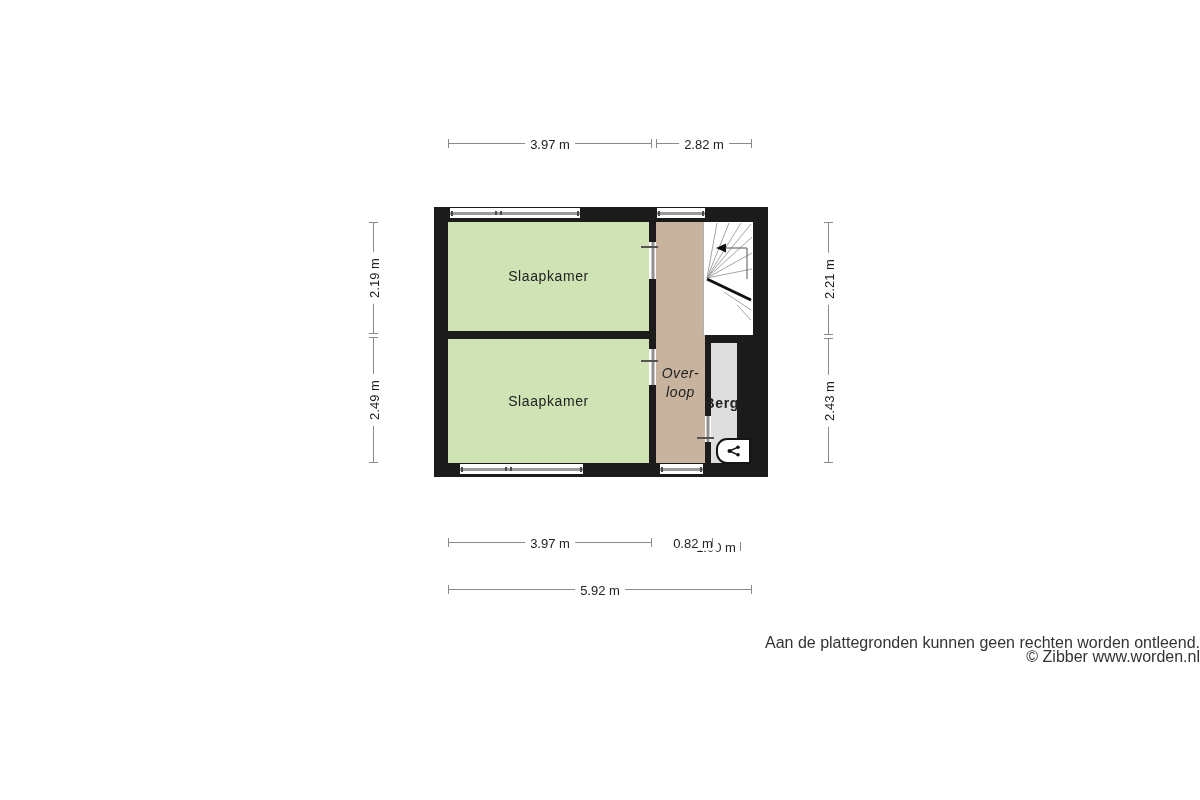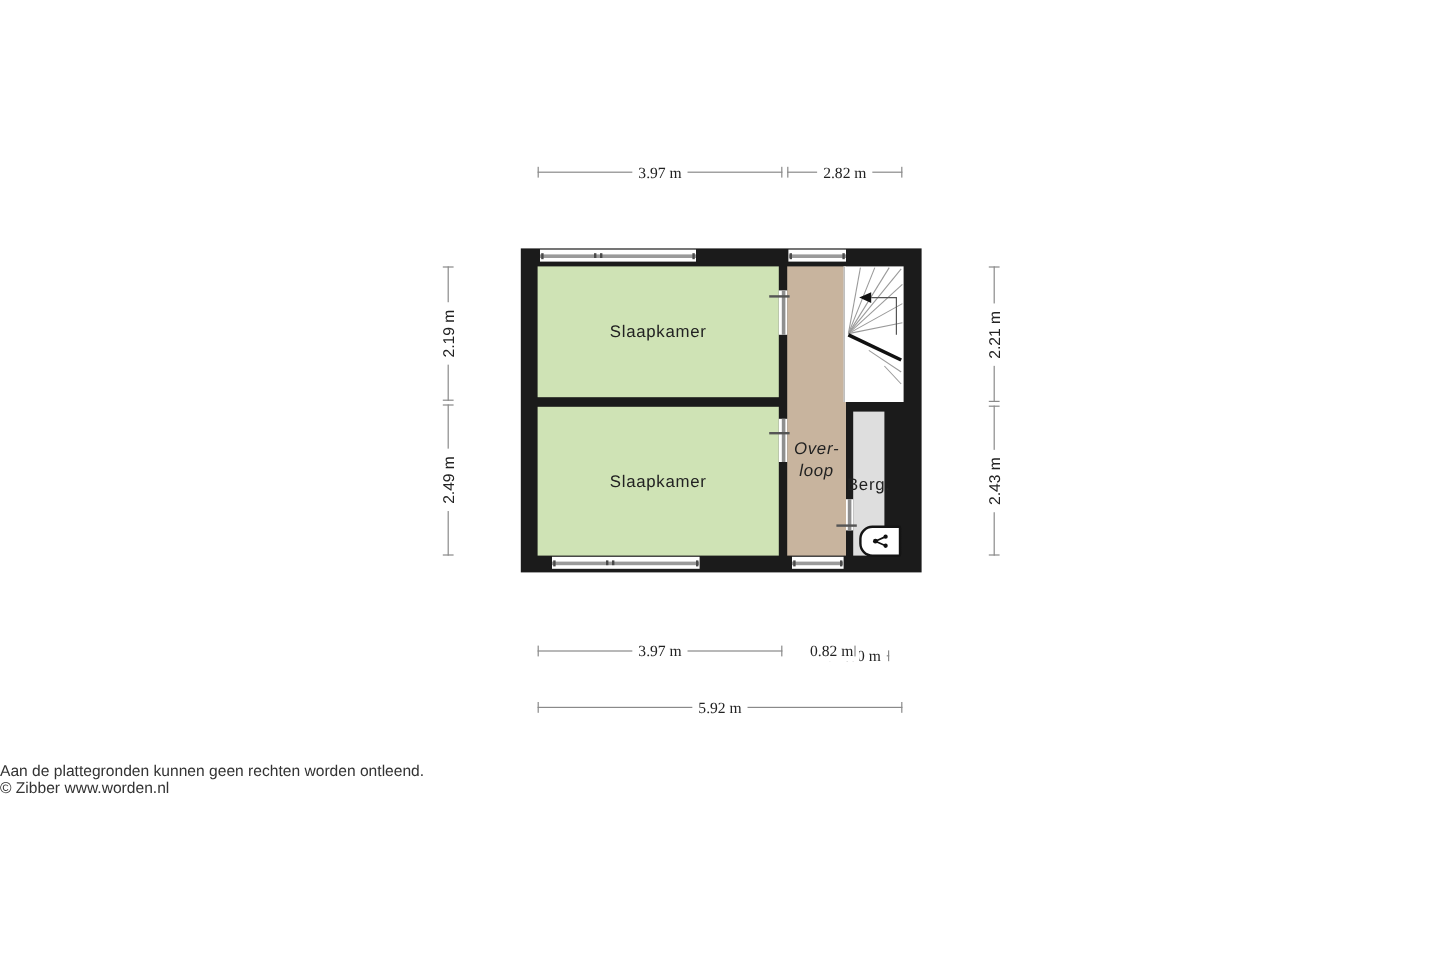--- a/index.html
+++ b/index.html
@@ -13,21 +13,21 @@
   
   .abs{position:absolute;}
   .outer-walls{left:434px;top:207px;width:334px;height:270px;background:var(--wall);}
   .room{display:flex;align-items:center;justify-content:center;text-align:center;}
   .room-label{font-size:14px;color:var(--text);letter-spacing:.6px;line-height:19px;}
   .bedroom1{left:448px;top:222px;width:201px;height:109px;background:var(--bedroom);}
   .bedroom2{left:448px;top:339px;width:201px;height:124px;background:var(--bedroom);}
   .hallway{left:656px;top:222px;width:49px;height:241px;background:var(--hallway);}
   .hallway .room-label{position:relative;top:40px;font-style:italic;}
   .stairs{left:703px;top:222px;width:49px;height:113px;background:#fff;border-left:1px solid #b0b0b0;}
-  .berg{left:711px;top:343px;width:26px;height:120px;background:var(--storage);}
+  .berg{left:711px;top:343px;width:26px;height:120px;background:var(--storage);font-weight:bold;}
 
   
   .window{background:#fff;height:10px;}
   .window::before{content:'';position:absolute;left:0;right:0;top:3.5px;height:3px;background:var(--winline);}
   .window::after{content:'';position:absolute;left:1px;top:2.5px;width:2px;height:5px;background:#4a4a4a;box-shadow: var(--wend) 0 0 #4a4a4a;}
   .wt{position:absolute;top:3px;width:2px;height:4px;background:#4a4a4a;}
   .w1{left:450px;top:208px;width:130px;--wend:126px;}
   .w2{left:657px;top:208px;width:48px;--wend:44px;}
   .w3{left:460px;top:464px;width:123px;--wend:119px;}
   .w4{left:660px;top:464px;width:43px;--wend:39px;}
@@ -41,38 +41,38 @@
   .door-tick{background:#555;height:2px;}
   .t1{left:641px;top:246px;width:17px;}
   .t2{left:641px;top:360px;width:17px;}
   .t3{left:697px;top:437px;width:17px;}
 
   
   .mv{left:716px;top:438px;width:31px;height:22px;background:#fff;border:2px solid #141414;
       border-radius:11px 2px 2px 11px;display:flex;align-items:center;justify-content:center;}
 
   
-  .dim-h{height:0;border-top:1px solid var(--dimline);font-family:Liberation Serif, serif;}
+  .dim-h{height:0;border-top:1px solid var(--dimline);}
   .dim-h::before,.dim-h::after{content:'';position:absolute;top:-5px;width:1px;height:9px;background:var(--dimline);}
   .dim-h::before{left:0;} .dim-h::after{right:0;}
   .dim-v{width:0;border-left:1px solid var(--dimline);}
   .dim-v::before,.dim-v::after{content:'';position:absolute;left:-5px;width:9px;height:1px;background:var(--dimline);}
   .dim-v::before{top:0;} .dim-v::after{bottom:0;}
   .dim-label{position:absolute;left:50%;top:50%;transform:translate(-50%,-50%);
       background:#fff;padding:0 5px;font-size:13px;color:var(--text);white-space:nowrap;}
   .dim-v .dim-label{transform:translate(-50%,-50%) rotate(-90deg);padding:0 6px;}
 
   .dtA{left:448px;top:143px;width:204px;} .dtB{left:656px;top:143px;width:96px;}
   .dlA{left:373px;top:222px;height:112px;} .dlB{left:373px;top:337px;height:126px;}
   .drA{left:828px;top:222px;height:113px;} .drB{left:828px;top:338px;height:125px;}
   .db1A{left:448px;top:542px;width:204px;} .db1B{left:655px;top:546px;width:50px;margin-left:36px;} .db1C{left:673px;top:542px;width:40px;}
   .db2{left:448px;top:589px;width:304px;}
 
   
-  .footer{left:0;top:636px;width:1200px;text-align:left;font-size:13px;color:#333;line-height:14px;}
+  .footer{left:0;top:636px;width:1200px;text-align:right;font-size:16px;color:#333;line-height:14px;}
 </style>
 </head>
 <body>
 
 <div class="canvas">
 
   <div class="abs outer-walls"></div>
 
   <div class="abs room bedroom1">
     <span class="room-label">Slaapkamer</span>

